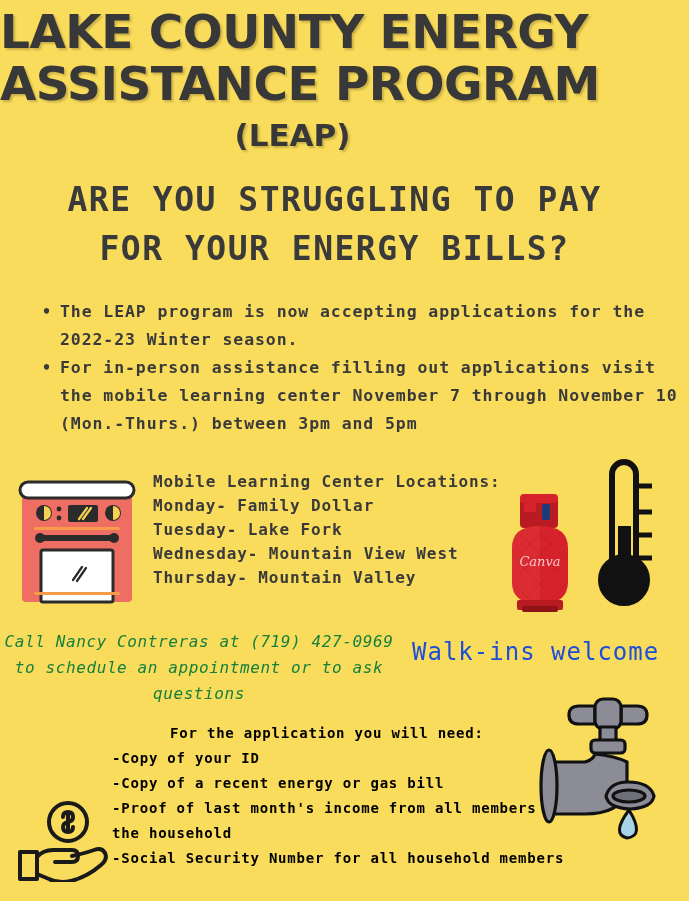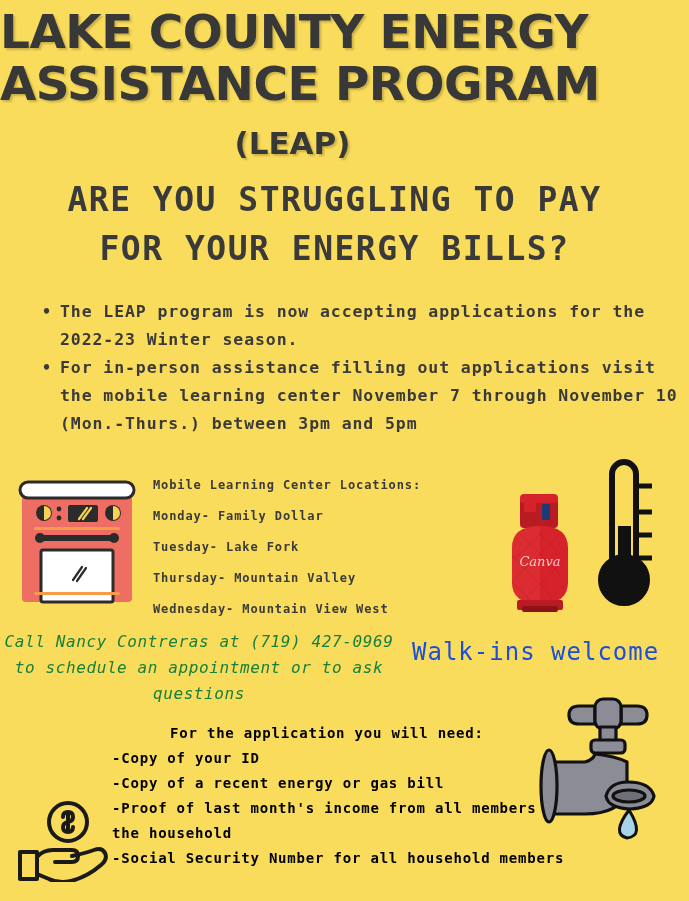--- a/index.html
+++ b/index.html
@@ -35,21 +35,21 @@
     text-shadow: 2px 2px 2px rgba(120,100,30,0.35);
     white-space: nowrap;
   }
   .title-acronym {
     font-family: "DejaVu Sans", "Liberation Sans", sans-serif;
     font-weight: bold;
     font-size: 31px;
     line-height: 38px;
     color: #383838;
     text-shadow: 2px 2px 2px rgba(120,100,30,0.35);
-    margin-top: 14px;
+    margin-top: 6px;
   }
 
   
   .subhead {
     position: absolute;
     top: 175px;
     left: 0;
     width: 669px;
     text-align: center;
   }
@@ -86,22 +86,22 @@
     top: 0;
     font-size: 15px;
   }
 
   
   .locations {
     position: absolute;
     top: 470px;
     left: 153px;
     width: 350px;
-    font-size: 12px;
-    line-height: 31px;
+    font-size: 16px;
+    line-height: 24px;
     font-weight: bold;
     letter-spacing: 0.9px;
     color: #3A3A3A;
   }
 
   
   .contact {
     position: absolute;
     top: 629px;
     left: 4px;
@@ -169,22 +169,22 @@
 
   <div class="bullets">
     <div class="bullet-item">The LEAP program is now accepting applications for the 2022-23 Winter season.</div>
     <div class="bullet-item">For in-person assistance filling out applications visit the mobile learning center November 7 through November 10 (Mon.-Thurs.) between 3pm and 5pm</div>
   </div>
 
   <div class="locations">
     <div>Mobile Learning Center Locations:</div>
     <div>Monday- Family Dollar</div>
     <div>Tuesday- Lake Fork</div>
+    <div>Wednesday- Mountain View West</div>
     <div>Thursday- Mountain Valley</div>
-    <div>Wednesday- Mountain View West</div>
   </div>
 
   <div class="contact">
     <div>Call Nancy Contreras at (719) 427-0969</div>
     <div>to schedule an appointment or to ask</div>
     <div>questions</div>
   </div>
 
   <div class="walkins">Walk-ins welcome</div>
 

